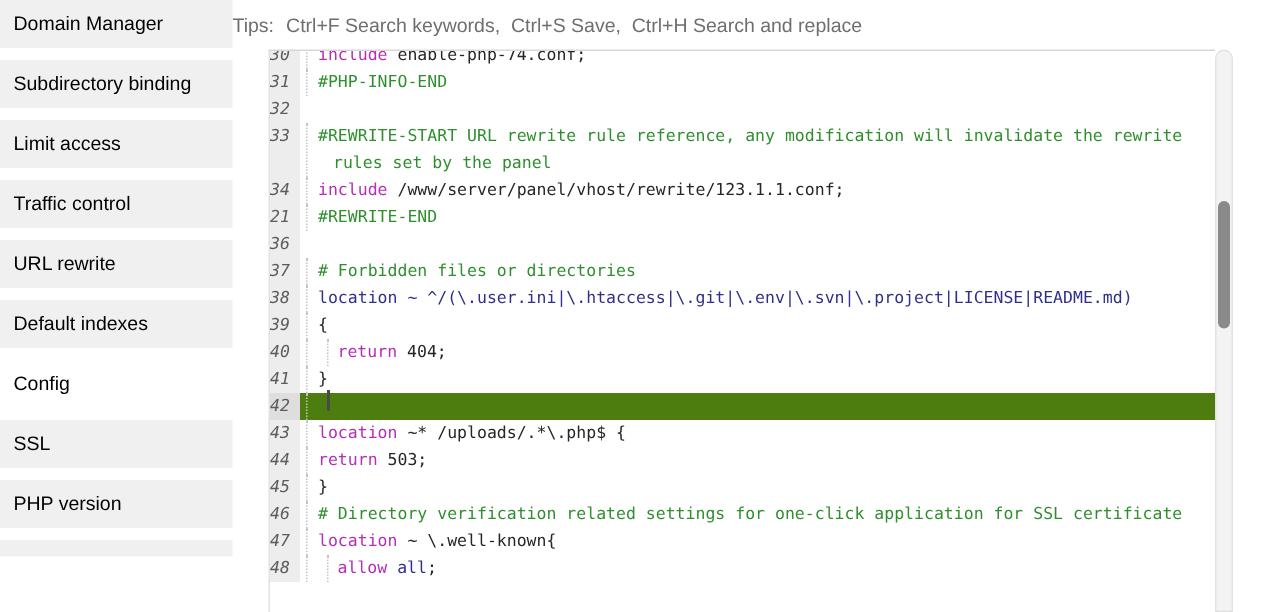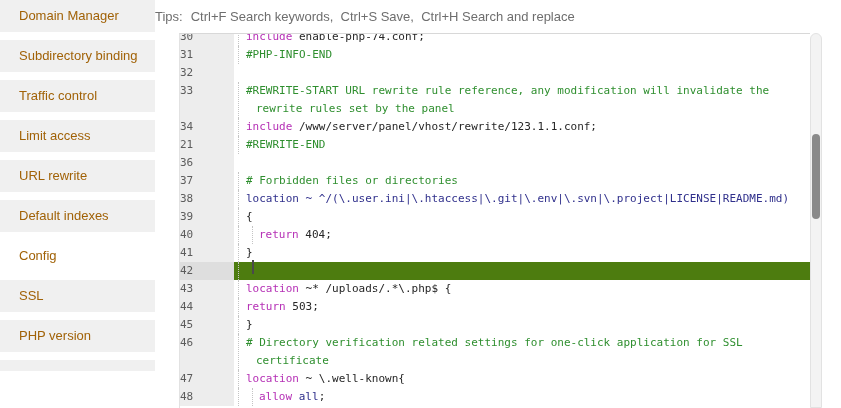--- a/index.html
+++ b/index.html
@@ -3,41 +3,41 @@
 <meta charset="utf-8">
 <style>
   * { margin:0; padding:0; box-sizing:border-box; }
   html,body { width:841px; height:408px; overflow:hidden; background:#fff;
               font-family:"Liberation Sans", sans-serif; }
   .app { position:relative; width:841px; height:408px; background:#fff; display:flex; }
 
   
   .sidebar { width:155px; flex:none; background:#fff; padding-top:0; }
   .side-item { height:32px; line-height:32px; margin-bottom:8px; background:#f0f0f0;
-               color:#a16207; font-size:13px; padding-left:19px; cursor:pointer;
+               color:#000000; font-size:13px; padding-left:9px; cursor:pointer;
                white-space:nowrap; overflow:hidden; }
   .side-item.selected { background:#fff; }
   .side-item.partial { height:11px; margin-bottom:0; }
 
   
   .main { flex:1; display:flex; flex-direction:column; min-width:0; }
   .tips { height:33px; flex:none; display:flex; align-items:center; padding-left:0;
           color:#6e6e6e; font-size:13px; white-space:pre; }
   .tips .tips-prefix { margin-right:8px; }
 
   .editor-row { display:flex; align-items:stretch; height:375px; }
   .editor-spacer { width:24px; flex:none; }
   .editor { width:631px; flex:none; border-top:1px solid #d8d8d8; border-left:1px solid #e2e2e2;
             overflow:hidden; position:relative; background:#fff; cursor:text; }
   .code-scroll { margin-top:-6px; }
 
   .line { display:flex; min-height:18px; line-height:18px;
           font-family:"DejaVu Sans Mono", monospace; font-size:11px; }
-  .line .ln { width:54px; flex:none; background:#ededed; color:#5c5c5c; text-align:left;
-              padding-right:8px; user-select:none; }
+  .line .ln { width:20px; flex:none; background:#ededed; color:#5c5c5c; text-align:left;
+              padding-right:8px; user-select:none;font-style:italic; }
   .line .lc { flex:1; display:flex; padding-left:4px; min-width:0; }
   .line.active { background:#4d7c0f; }
   .line.active .ln { background:#dedede; }
   .tab { flex:none; border-left:1px dotted #c4c4c4; align-self:stretch; }
   .txt { white-space:pre-wrap; word-break:break-word; padding-left:10px; text-indent:-10px;
          min-width:0; color:var(--c-plain,#262626); }
   .tk-keyword { color:var(--c-keyword,#b52fb5); }
   .tk-comment { color:var(--c-comment,#2f8f2f); }
   .tk-regex   { color:var(--c-regex,#30308c);margin-top:16px; }
   .tk-atom    { color:var(--c-regex,#30308c); }
@@ -56,24 +56,24 @@
 <div class="app">
 
   <div class="sidebar" id="sidebar">
       <div class="side-item">
     <span>Domain Manager</span>
   </div>
       <div class="side-item">
     <span>Subdirectory binding</span>
   </div>
       <div class="side-item">
+    <span>Limit access</span>
+  </div>
+      <div class="side-item">
     <span>Traffic control</span>
-  </div>
-      <div class="side-item">
-    <span>Limit access</span>
   </div>
       <div class="side-item">
     <span>URL rewrite</span>
   </div>
       <div class="side-item">
     <span>Default indexes</span>
   </div>
       <div class="side-item selected">
     <span>Config</span>
   </div>

